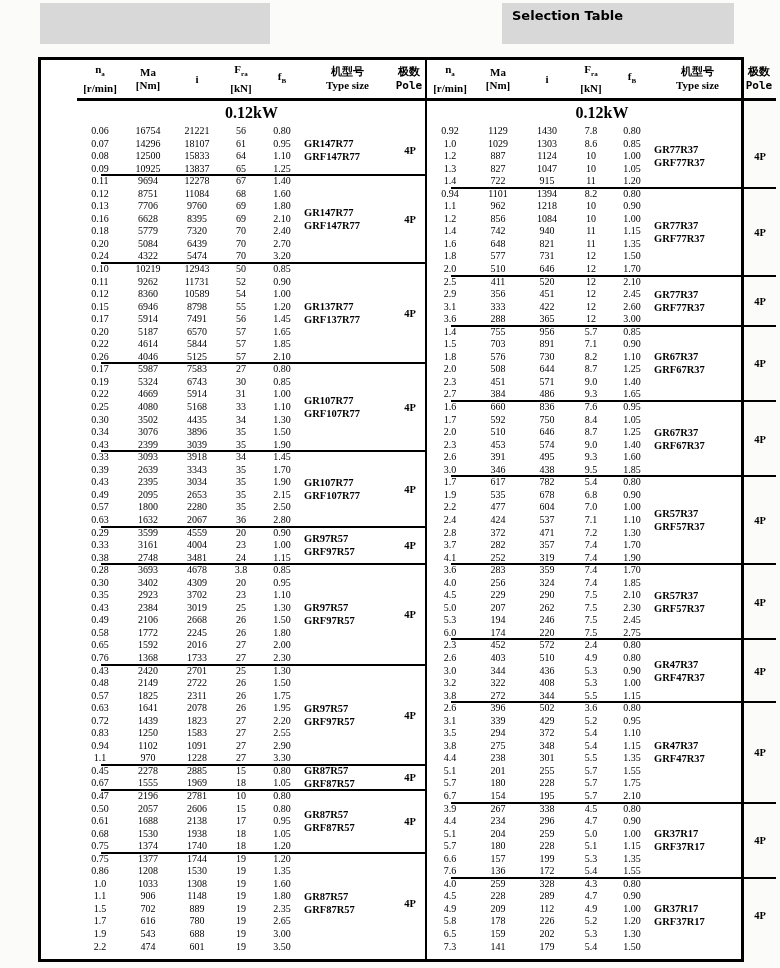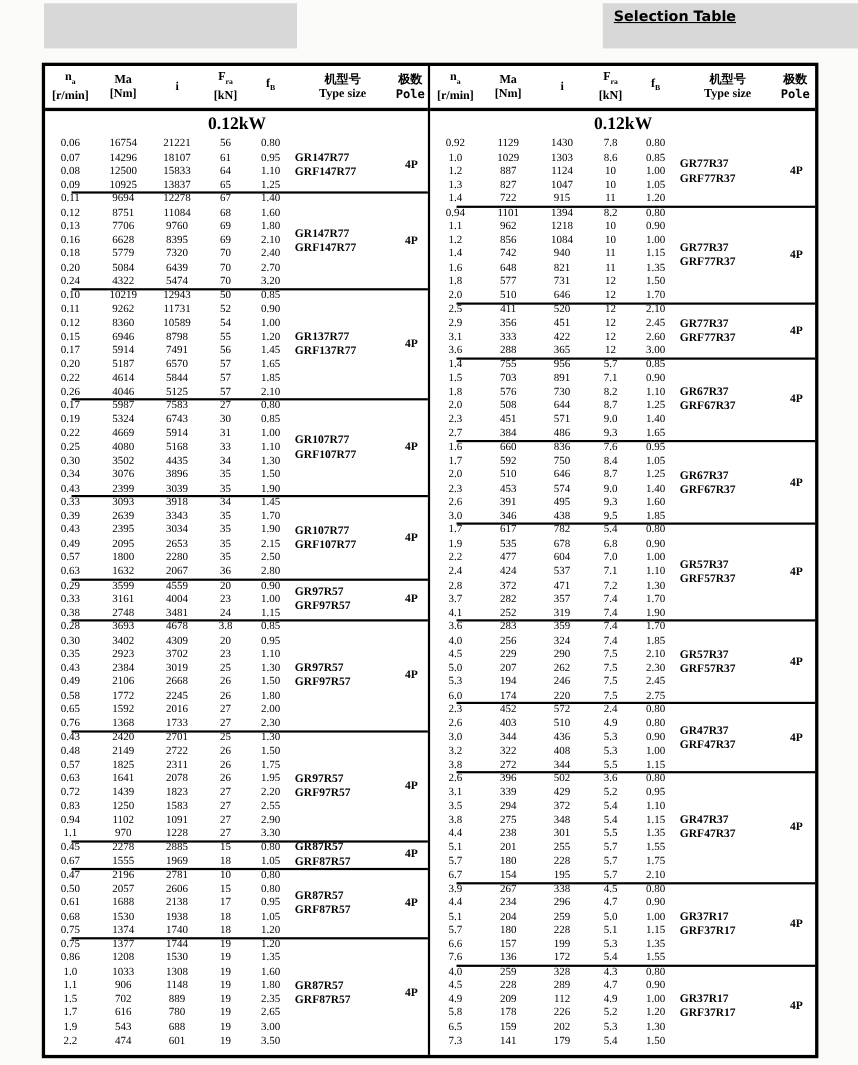--- a/index.html
+++ b/index.html
@@ -6,33 +6,33 @@
   html,body { width:780px; height:968px; background:#fbfbfa; position:relative;
               font-family:"Liberation Serif", serif; color:#000; overflow:hidden; }
 
   .gray-box { position:absolute; top:3px; height:41px; background:#d8d8d8;
               padding:4px 10px 0 10px; }
   .gray-box .l1 { font-family:"DejaVu Sans", sans-serif; font-weight:bold; font-size:13px;
                   line-height:17px; letter-spacing:3px; }
   .gray-box .l2 { font-family:"DejaVu Sans", sans-serif; font-weight:bold; font-size:12px;
                   line-height:17px; letter-spacing:1px; }
   #box-left  { left:40px;  width:230px; }
-  #box-right { left:548px; width:232px;text-decoration:underline; }
+  #box-right { left:502px; width:232px; }
 
   #seltable { position:absolute; left:38px; top:57px; width:706px; height:905px;
-              border:3px solid #000; background:#fff; display:flex; }
+              border:3px solid #000; background:#fff; display:flex;padding-left:36px; }
   .half { width:350px; position:relative; }
   .half.left { border-right:2px solid #000; }
 
   .half-header { height:41px; border-bottom:3px solid #000;
                  display:grid; grid-template-columns:46px 50px 48px 40px 42px 89px 34px;
                  align-items:center; justify-items:center; }
   .hcell { text-align:center; font-weight:bold; font-size:11px; line-height:13px; }
   .hcell sub { font-size:7px; }
-  .hcell .cn { font-family:Liberation Serif, serif; font-size:11px; }
+  .hcell .cn { font-family:Liberation Mono, monospace; font-size:11px; }
   .hcell .pole-en { font-family:"DejaVu Sans Mono", monospace; }
 
   .half-body { position:relative; }
   .kw-label { height:24px; line-height:24px; font-weight:bold; font-size:16px;
               padding-left:1px; text-align:center; }
 
   .block { position:relative; }
   .block.separated::before { content:""; position:absolute; left:24px; right:0; top:-1px;
                              height:2px; background:#000; z-index:2; }
   .row { display:grid; grid-template-columns:46px 50px 48px 40px 42px 89px 34px;

